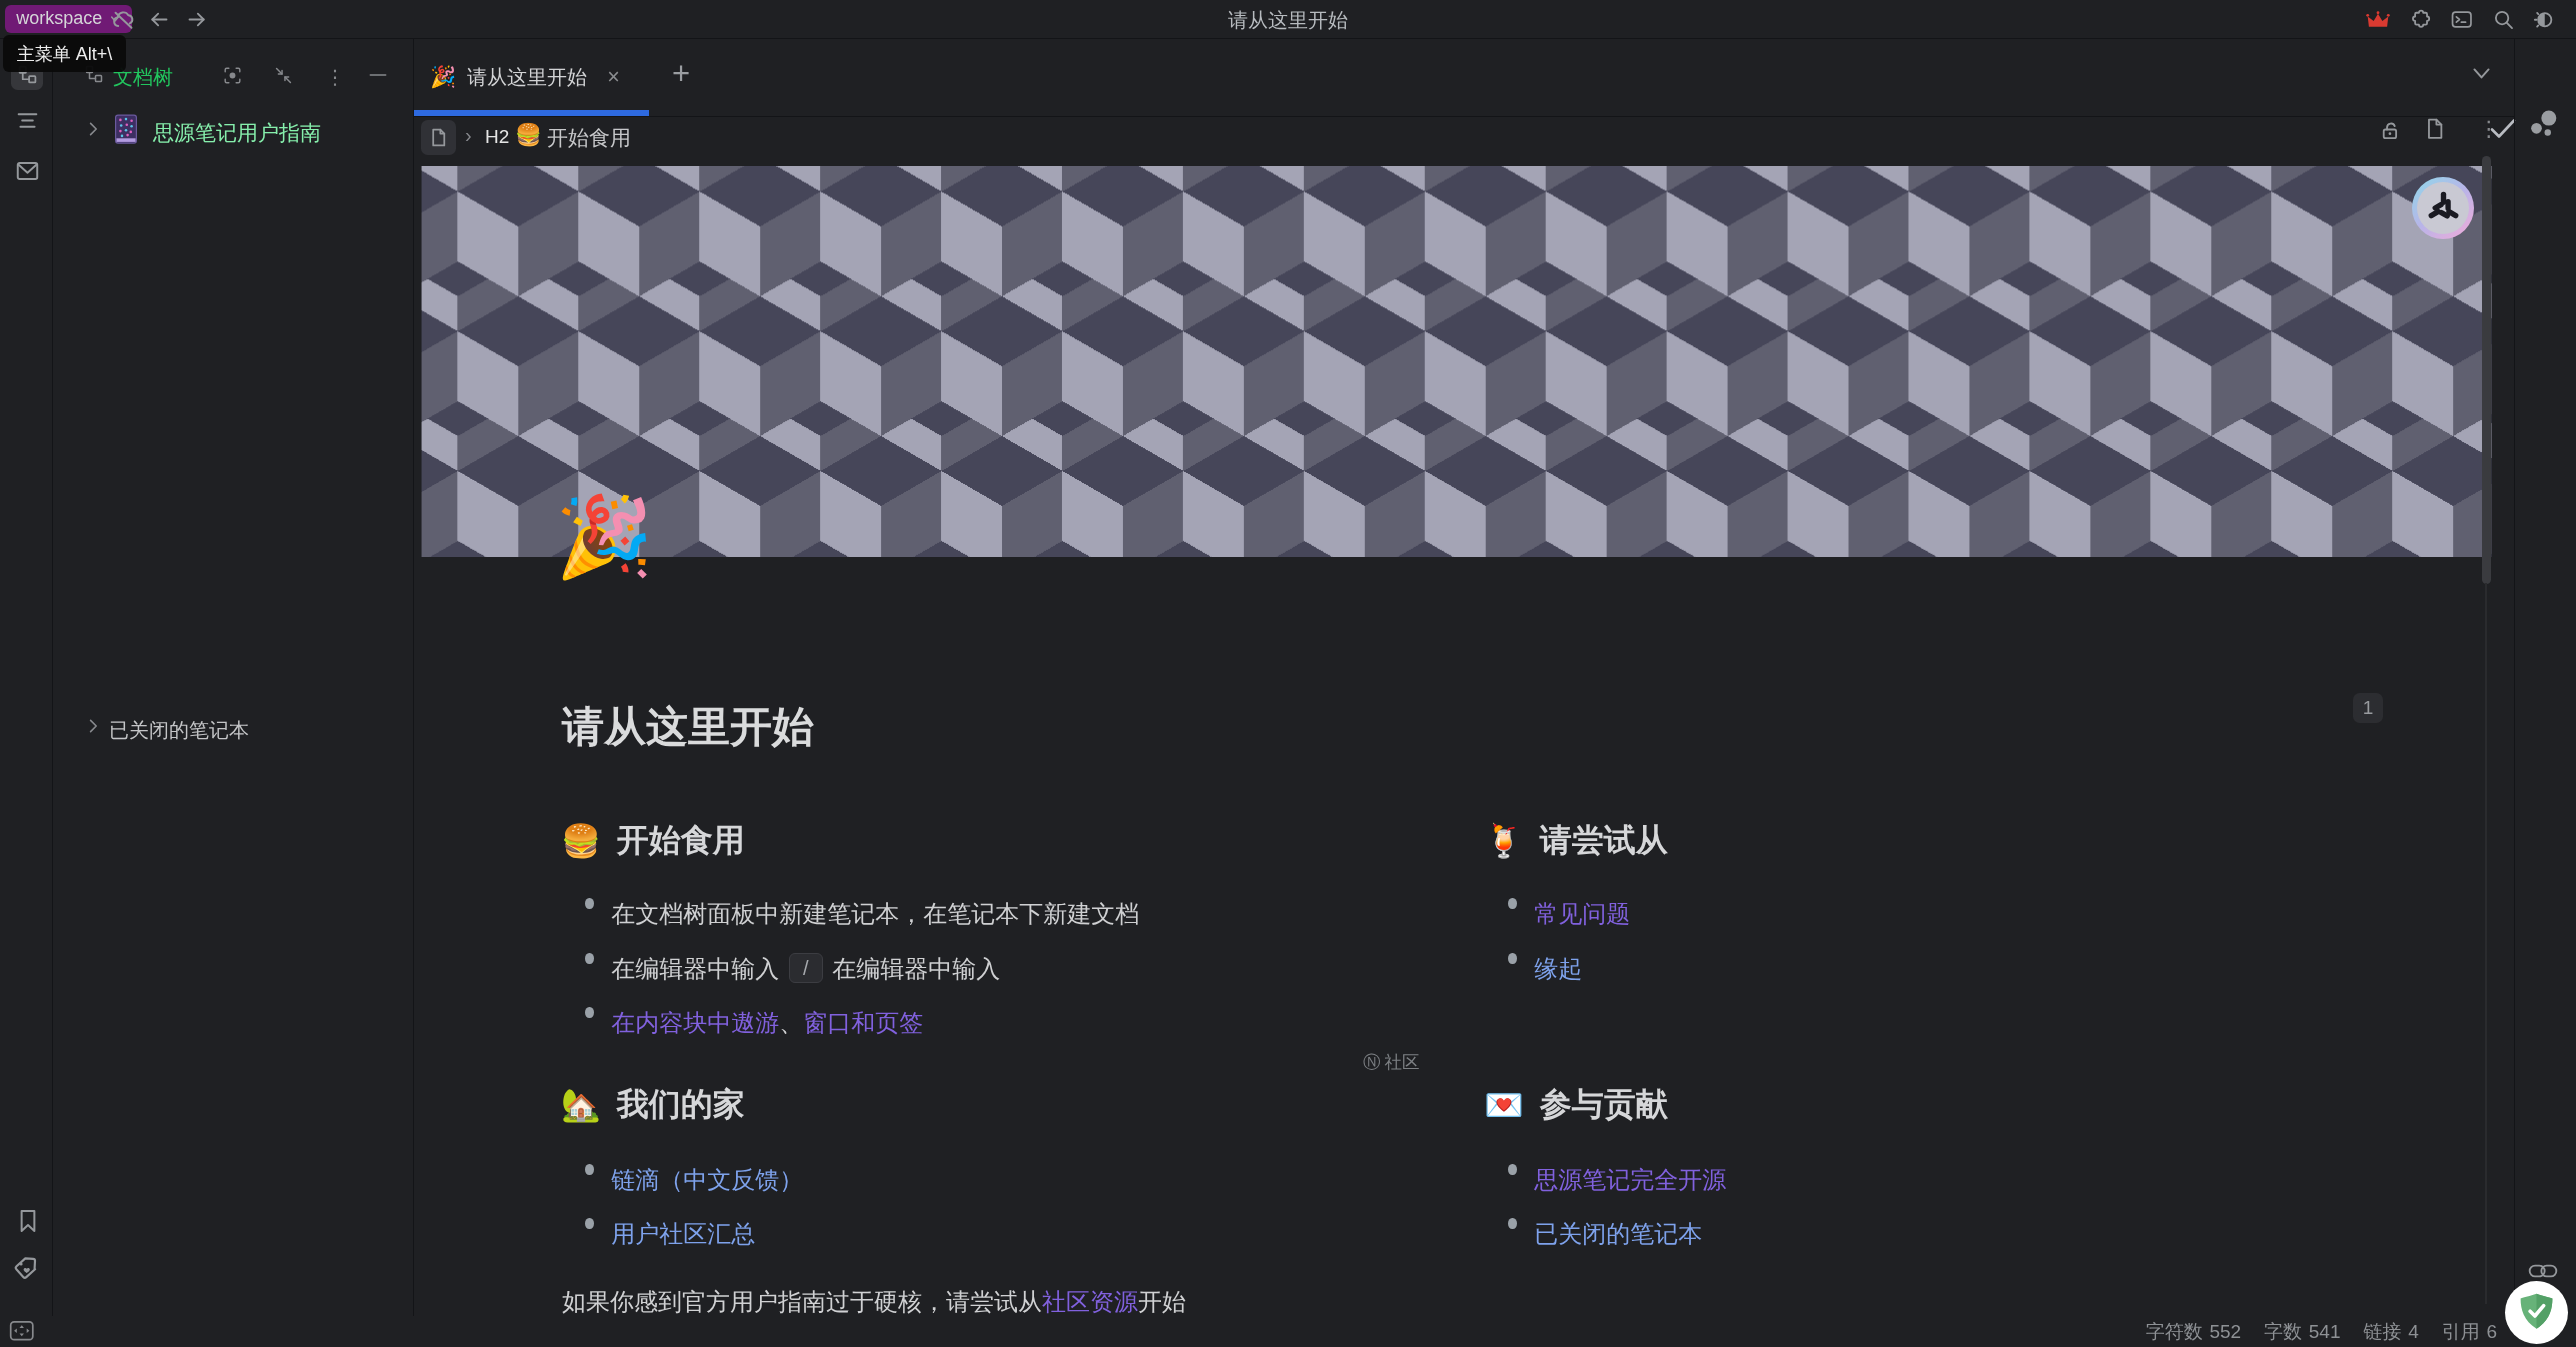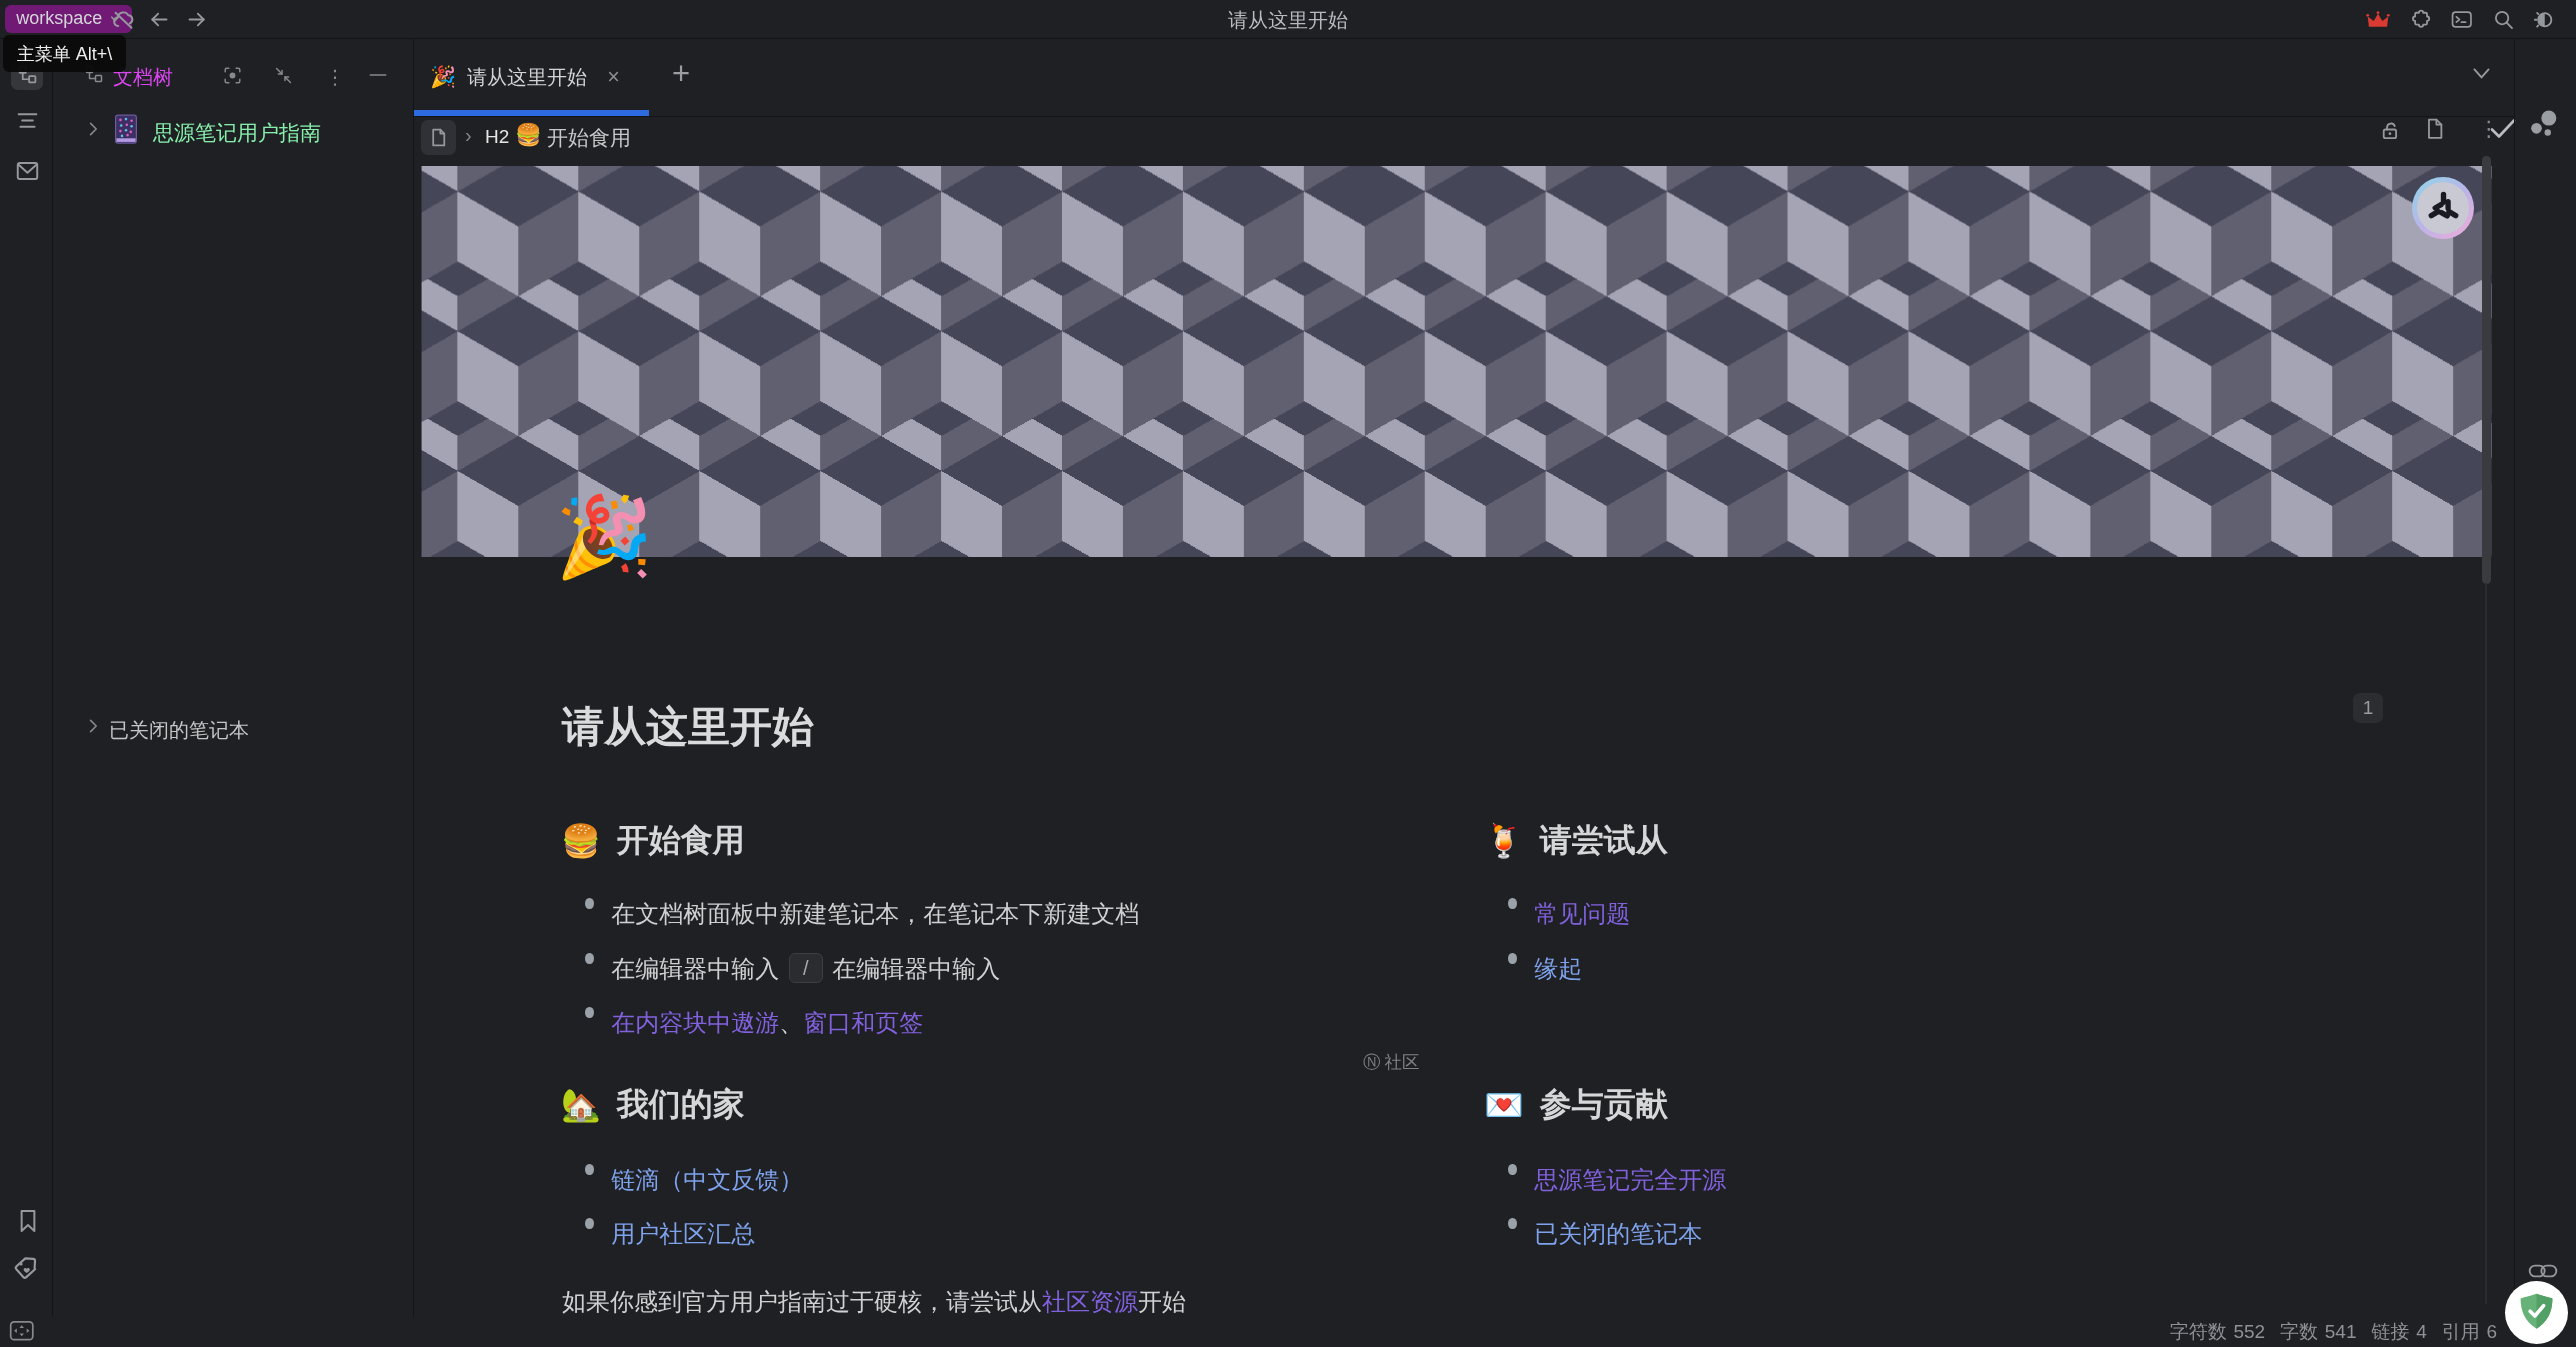--- a/index.html
+++ b/index.html
@@ -20,21 +20,21 @@
   .ws-btn{left:5.4px;top:4.7px;height:28px;padding:0 10.8px;display:flex;align-items:center;gap:6.7px;
     background:#701a75;border-radius:6px;font-size:18px;color:#d5d6d8}
   .win-title{left:50%;top:7.4px;transform:translateX(-50%);font-size:20px;color:#b7bbbf}
   .tooltip{left:3.4px;top:35px;background:rgba(10,10,10,.96);border-radius:6px;padding:6.7px 13.4px;
     font-size:18px;color:#ededed;z-index:60;white-space:nowrap}
 
   
   .vline{background:#131417}
   .dock-active{left:11.4px;top:58px;width:32px;height:32px;background:#36373b;border-radius:6.7px;
     display:flex;align-items:center;justify-content:center}
-  .tree-label{font-size:20px;color:#d946ef}
+  .tree-label{font-size:20px;color:#22c55e}
   .tree-item-label{font-size:21px;color:#86efac}
   .dots{font-size:20px;color:#86888c;letter-spacing:0}
 
   
   .tab{left:414px;top:39px;width:235px;height:76px;display:flex;align-items:center;
     padding-left:16px;gap:10.8px;box-sizing:border-box}
   .tab-emoji{font-size:21px}
   .tab-title{font-size:20px;color:#d2d3d5}
   .tab-close{font-size:21.5px;color:#8b8d90;margin-left:9.4px}
   .tab-underline{left:414px;top:110px;width:235px;height:6px;background:#2e6ae0}
@@ -69,21 +69,21 @@
     padding:0 8.7px;margin:0 9.4px;background:#2b2c30;border:1.3px solid #3c3d42;border-radius:6px;
     font-size:20px;color:#a6a9ad}
   .name-badge{left:949px;top:889px;display:flex;align-items:center;gap:4px;
     font-size:17.5px;color:#7d8084}
   .foot-para{left:148px;top:1125px;font-size:24px;color:#d0d1d3;white-space:nowrap}
   .sb-thumb{left:2482px;top:156px;width:8.7px;height:428px;border-radius:4.7px;background:#3a3b3f}
   .sb-track{left:2485px;top:583px;width:2px;height:721px;background:#2a2b2e}
 
   
   .statusbar{left:0;top:1316px;width:2576px;height:32px;background:#1f2023}
-  .counters{right:79px;top:1316px;height:32px;display:flex;align-items:center;gap:15px;
+  .counters{right:79px;top:1316px;height:32px;display:flex;align-items:center;gap:23px;
     font-size:19px;color:#8e9195}
   .counters .val{margin-left:6.7px}
 
   
   .ext-circle{left:2505px;top:1281px;width:63px;height:63px;border-radius:50%;background:#ffffff;
     display:flex;justify-content:center;z-index:40}
 </style>
 </head>
 <body>
 

